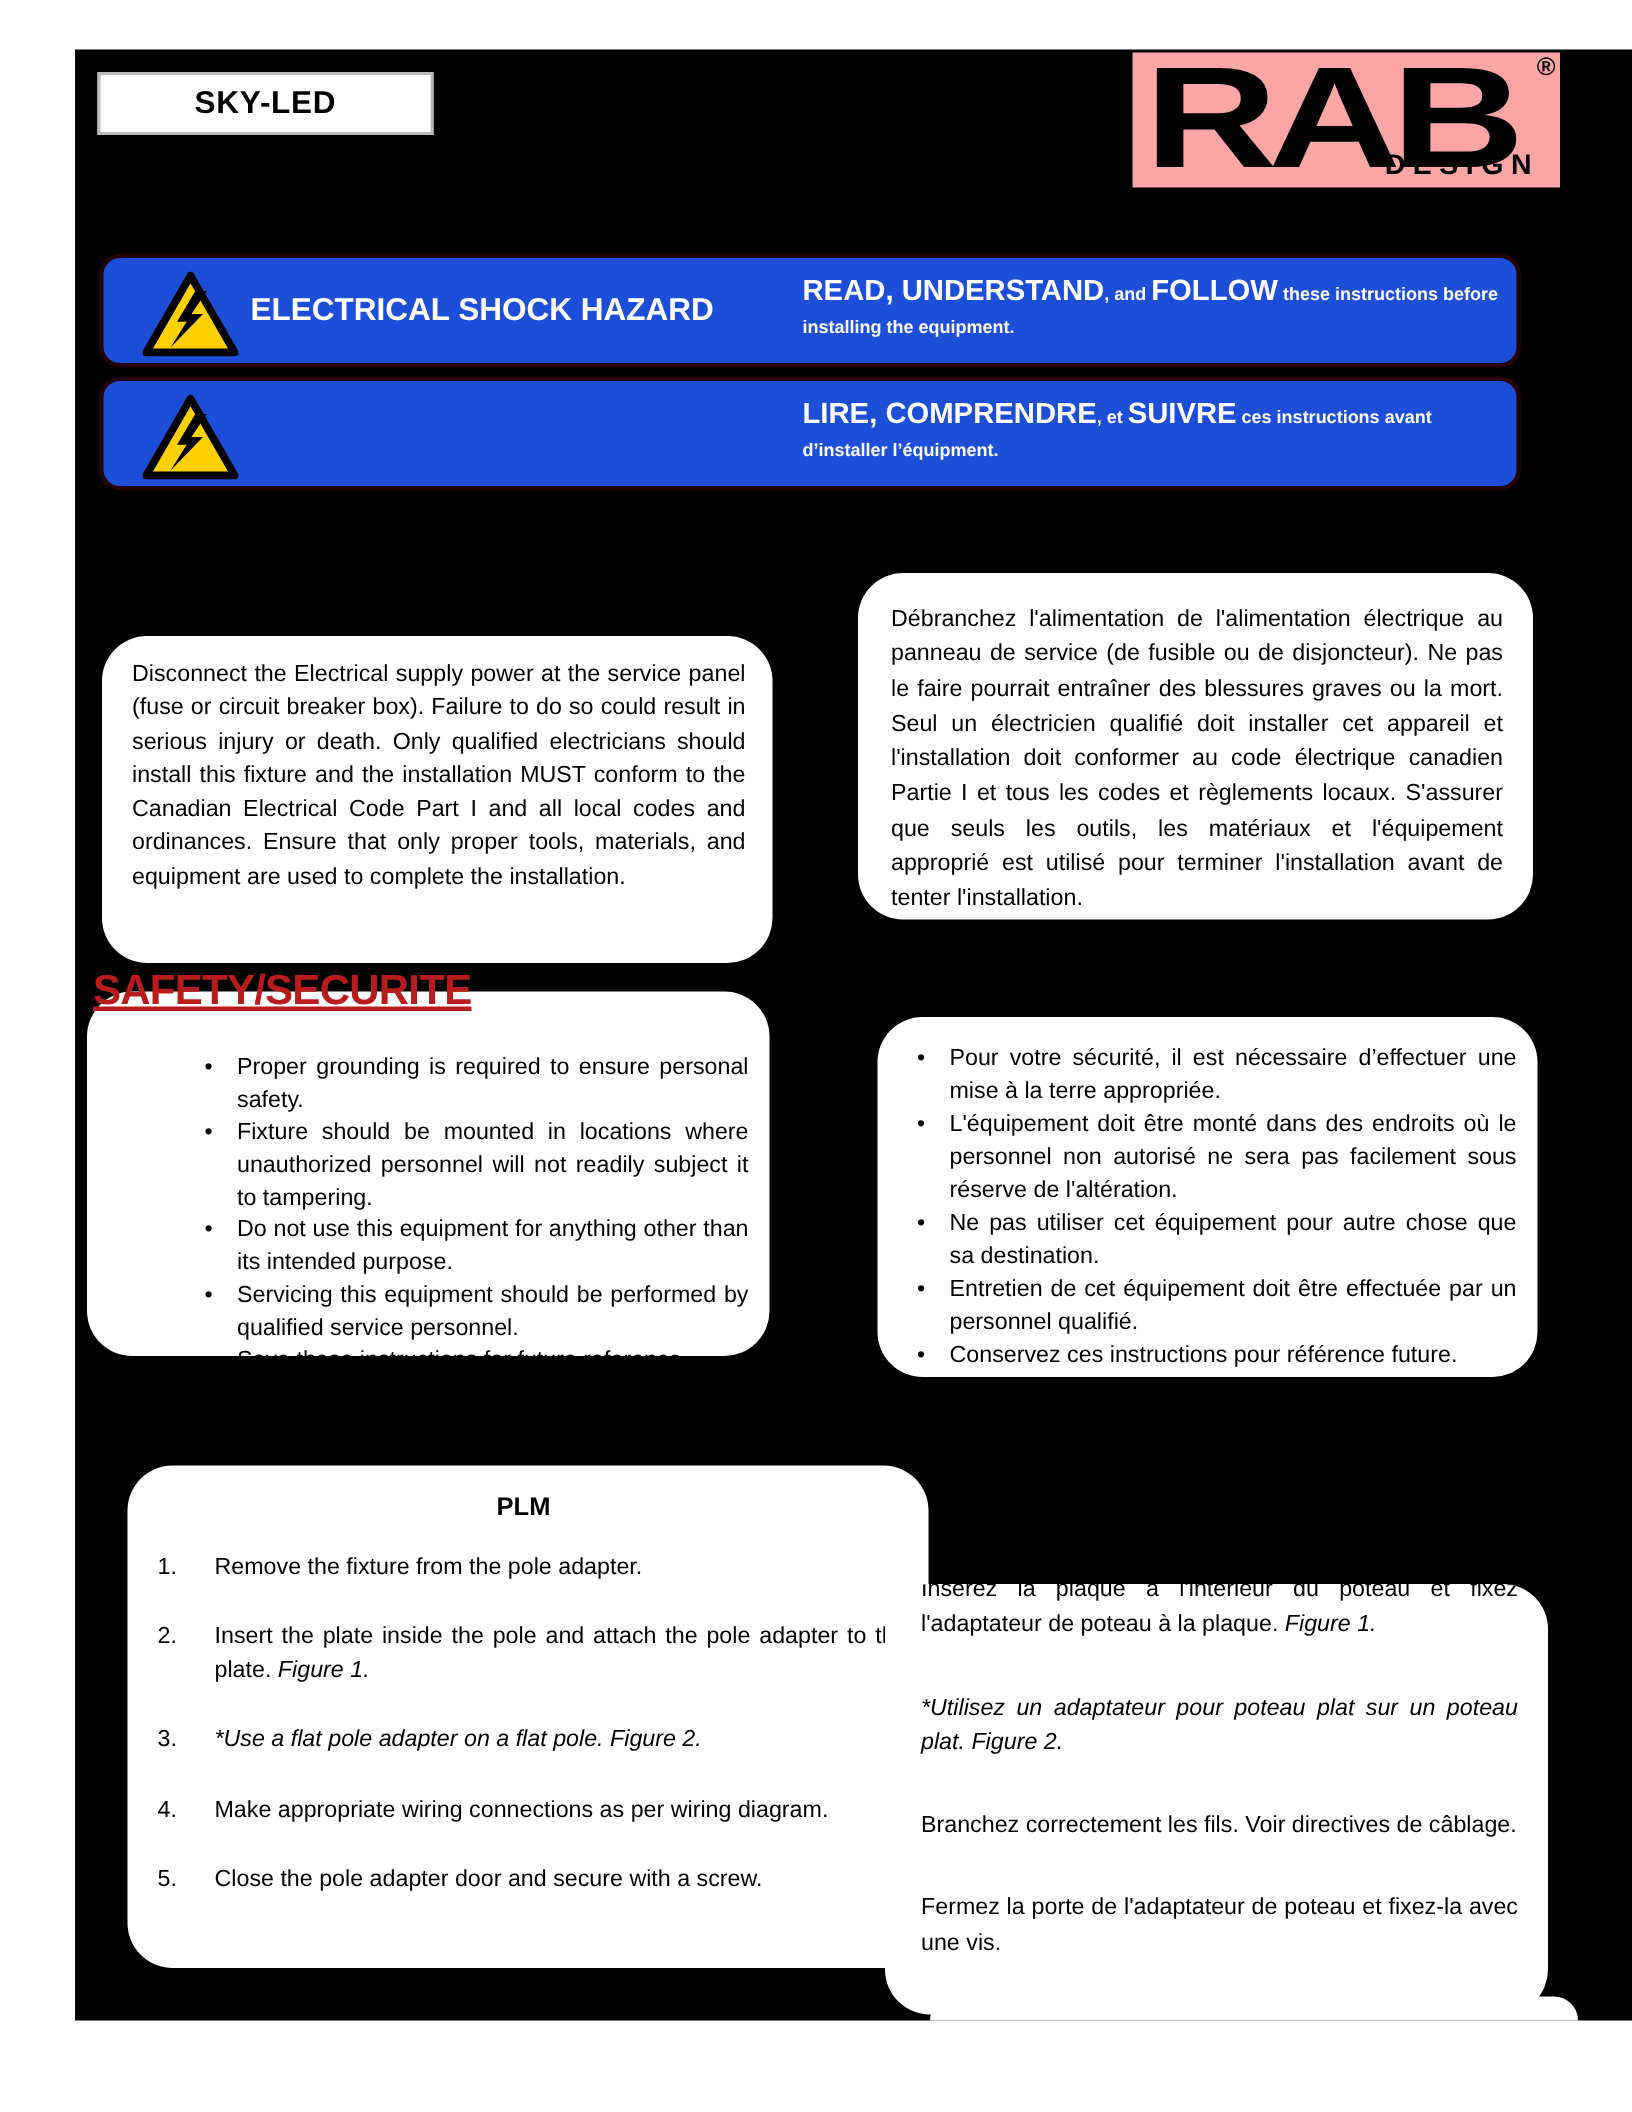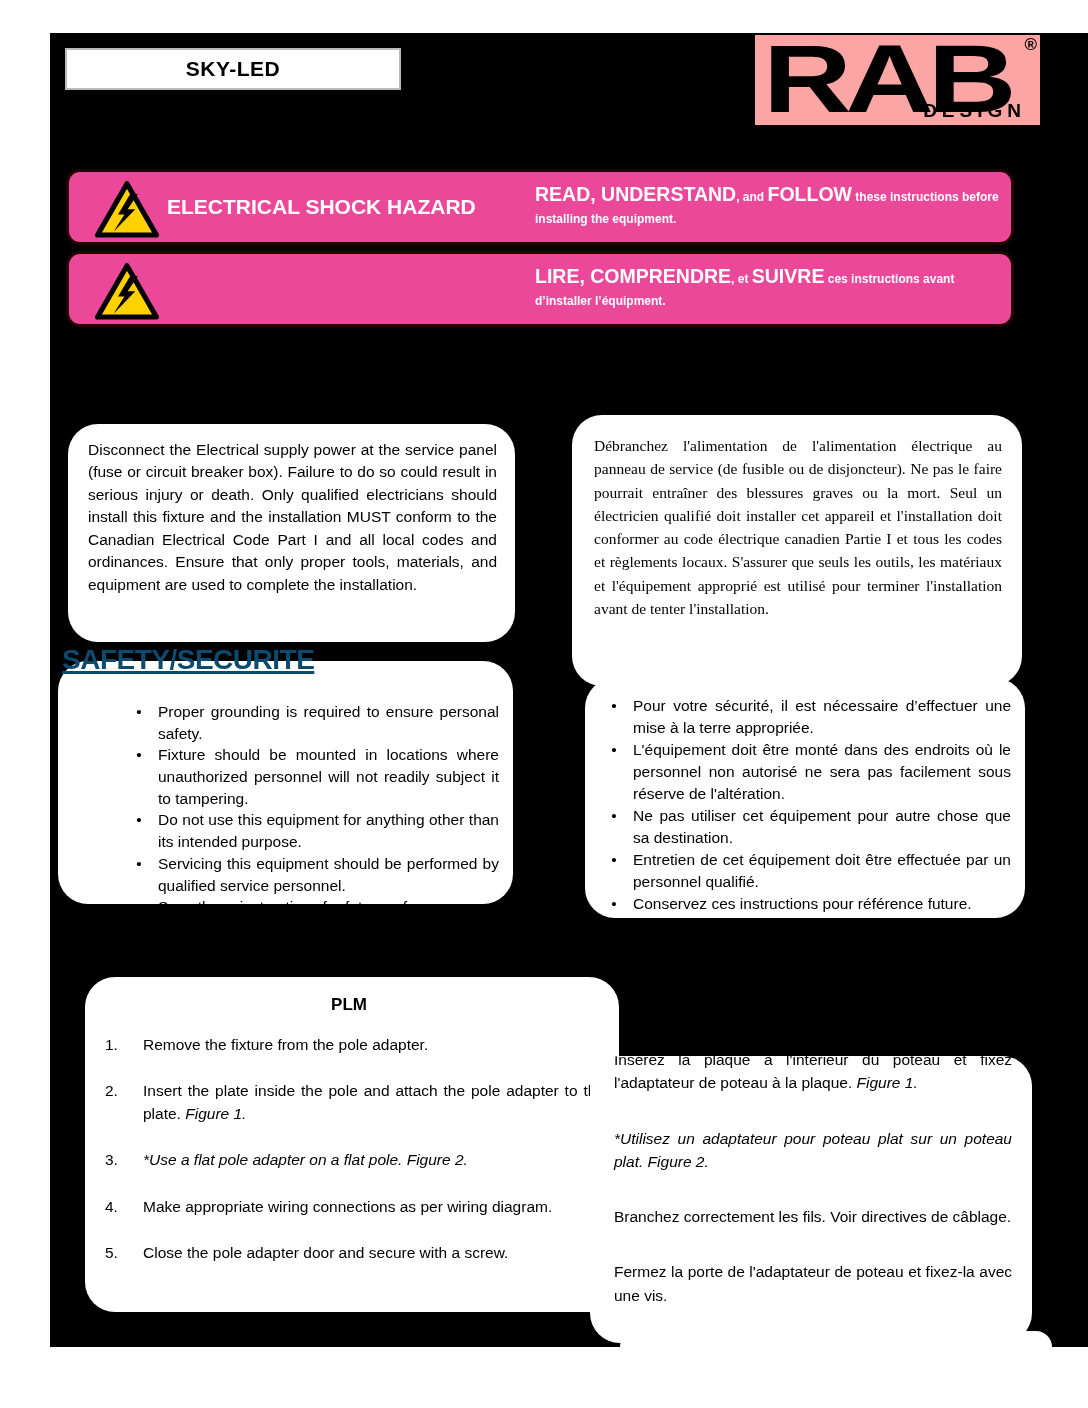--- a/index.html
+++ b/index.html
@@ -3,51 +3,51 @@
 <meta charset="utf-8">
 <style>
   html,body{margin:0;padding:0;background:#ffffff;}
   .canvas{
     position:relative; width:1088px; height:1408px; background:#ffffff;
     overflow:hidden; font-family:"Liberation Sans", sans-serif; color:#000;
   }
   .black-page{position:absolute; left:50px; top:33px; width:1038px; height:1314px; background:#000;}
 
   
-  .product-box{position:absolute; left:65px; top:48px; width:336px; height:42px;
+  .product-box{position:absolute; left:65px; top:48px; width:224px; height:42px;
     background:#fff; border:2px solid #b9b9b9; box-sizing:border-box;
     display:flex; align-items:center; justify-content:center; z-index:2;}
   .product-box span{font-weight:bold; font-size:21px; letter-spacing:.5px;}
   .logo-box{position:absolute; left:755px; top:35px; width:285px; height:90px; background:#fca5a5; z-index:2; overflow:hidden;}
   .rab-word{position:absolute; left:8px; top:-4px; font-weight:bold; font-size:96px; line-height:96px;
     letter-spacing:-5px; transform:scaleX(1.28); transform-origin:left center;}
   .rab-reg{position:absolute; right:3px; top:0px; font-size:17px; font-weight:bold;}
   .rab-sub{position:absolute; right:14px; bottom:3px; font-size:19px; font-weight:bold; letter-spacing:5px;}
 
   
   .hazard-banner{position:absolute; left:66px; width:948px; height:76px; box-sizing:border-box;
-    background:#ec4899; border:3px solid #240303; border-radius:14px; color:#fff; z-index:2;}
+    background:#1d4ed8; border:3px solid #240303; border-radius:14px; color:#fff; z-index:2;}
   .banner-en{top:169px;} .banner-fr{top:251px;}
   .hazard-icon{position:absolute; left:26px; top:9px; width:64px; height:58px;}
   .banner-label{position:absolute; left:98px; top:50%; transform:translateY(-50%);
     font-size:21px; font-weight:bold; white-space:nowrap;}
   .banner-message{position:absolute; left:466px; top:9px; width:470px; font-weight:bold; line-height:1.35;}
   .banner-message .seg-big{font-size:19.5px;}
   .banner-message .seg-small{font-size:12px;}
 
   
   .white-box{position:absolute; background:#fff; border-radius:30px; box-sizing:border-box;
     overflow:hidden; z-index:2; font-size:15.5px; line-height:1.45;}
   .jtext{text-align:justify;}
 
   .disconnect-en{left:68px; top:424px; width:447px; height:218px; padding:15px 18px 0 20px;}
-  .disconnect-fr{left:572px; top:415px; width:450px; height:271px; padding:19px 20px 0 22px; line-height:1.5;font-family:Liberation Serif, serif;}
+  .disconnect-fr{left:572px; top:382px; width:450px; height:231px; padding:19px 20px 0 22px; line-height:1.5;}
 
   .safety-heading{position:absolute; left:62px; top:644px; z-index:3; font-size:28px; font-weight:bold;
-    letter-spacing:-.5px; text-decoration:underline; text-decoration-thickness:3px; color:#0c4a6e;}
+    letter-spacing:-.5px; text-decoration:underline; text-decoration-thickness:3px; color:#b91c1c;}
   .safety-en{left:58px; top:661px; width:455px; height:243px; padding:40px 14px 0 0; line-height:1.4;}
   .safety-fr{left:585px; top:678px; width:440px; height:240px; padding:17px 14px 0 0; line-height:1.42;}
 
   .bullet-item{display:flex;}
   .safety-en .bullet-item{margin-left:62px;}
   .safety-fr .bullet-item{margin-left:10px;}
   .bullet-marker{flex:0 0 38px; text-align:center;}
   .bullet-text{flex:1; text-align:justify;}
 
   .plm-box{left:85px; top:977px; width:534px; height:335px; padding:10px 6px 0 0;}

